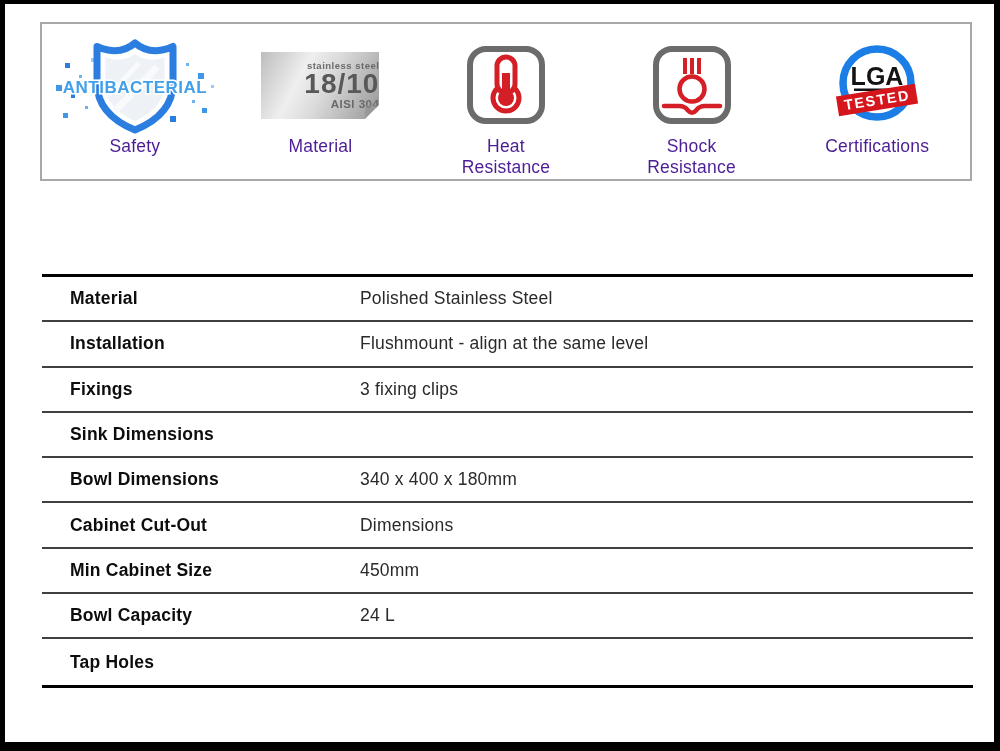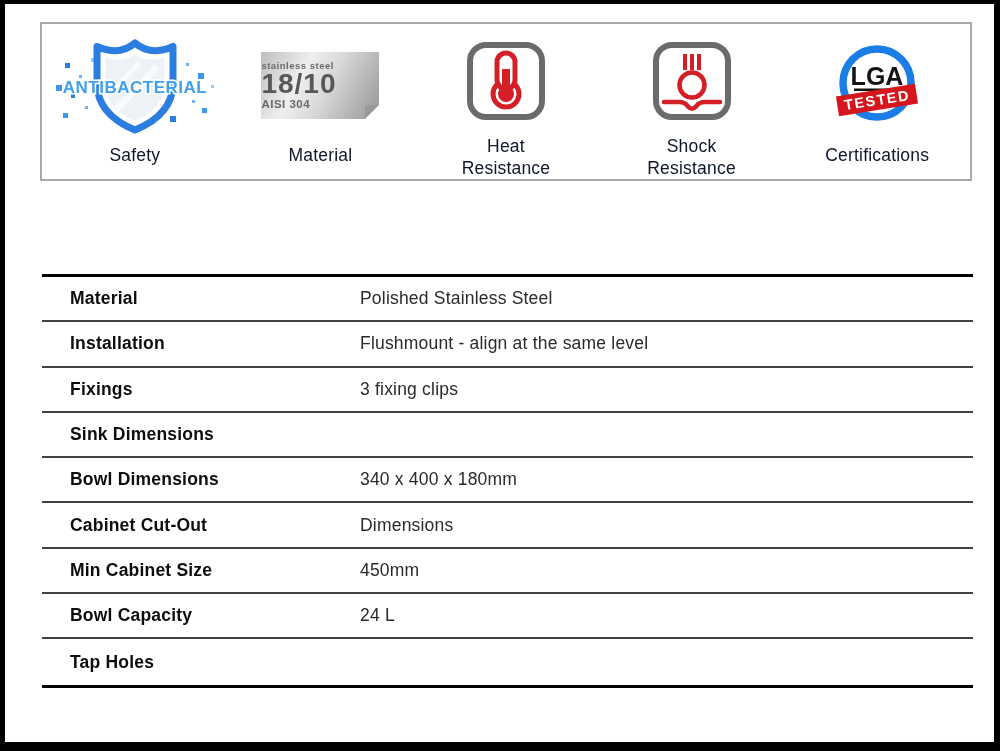--- a/index.html
+++ b/index.html
@@ -38,37 +38,36 @@
   }
   .feature-icon-wrap {
     height: 102px;
     display: flex;
     align-items: center;
     justify-content: center;
   }
   .feature-label {
     font-size: 17.5px;
     font-weight: 400;
-    color: #0f172a;
+    color: #4c1d95;
     text-align: center;
     line-height: 1.22;
     max-width: 122px;
     letter-spacing: 0.2px;
-    margin-top: 9px;
   }
 
   
   .steel-badge {
     position: relative;
     width: 118px;
     height: 67px;
     background: linear-gradient(118deg, #bdbdbd 0%, #efefef 34%, #d9d9d9 55%, #969696 100%);
     display: flex;
     flex-direction: column;
-    align-items: flex-start;
+    align-items: flex-end;
     justify-content: center;
     overflow: hidden;
   }
   .steel-badge .sb-top {
     font-size: 9.5px;
     font-weight: 700;
     color: #6a6a6a;
     letter-spacing: 0.5px;
     margin-bottom: -2px;
   }

